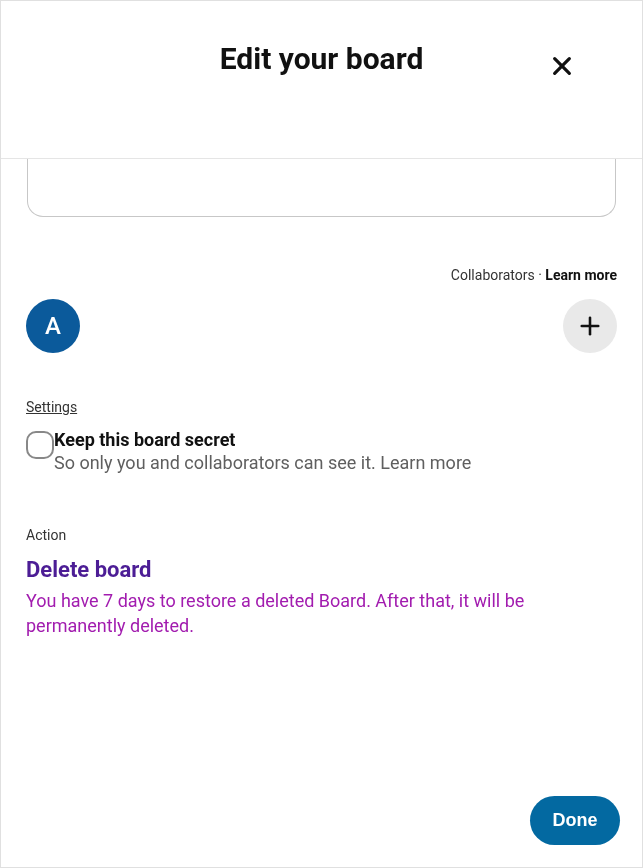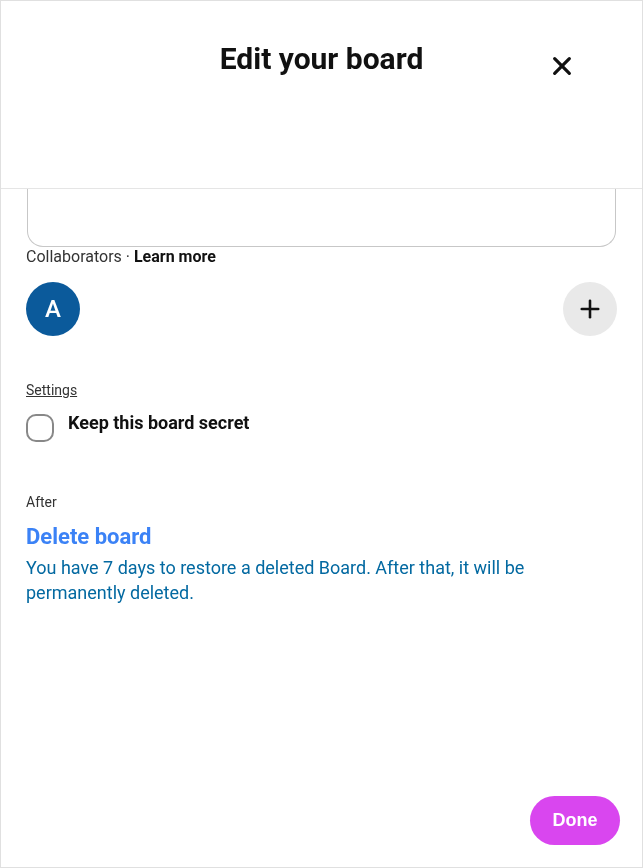--- a/index.html
+++ b/index.html
@@ -11,21 +11,21 @@
     font-family: -apple-system, BlinkMacSystemFont, "Segoe UI", Roboto, Helvetica, Arial, sans-serif;
     width: 643px;
     height: 868px;
     background: #fff;
     border: 1px solid #e0e0e0;
     overflow: hidden;
     position: relative;
     color: #111;
   }
   .header {
-    height: 188px;
+    height: 158px;
     border-bottom: 1px solid #e5e5e5;
     position: relative;
     display: flex;
     align-items: flex-start;
     justify-content: center;
     padding-top: 40px;
   }
   .header-title {
     font-size: 30px;
     font-weight: 700;
@@ -51,22 +51,24 @@
   }
   .input-partial {
     height: 58px;
     border: 1px solid #c7c7c7;
     border-top: none;
     border-radius: 0 0 16px 16px;
     margin: 0 1px;
     background: #fff;
   }
   .section-label {
-    font-size: 16px;
+    font-size: 14px;
     color: #333;
+    margin-top: 50px;
+    text-align: right;
   }
   .learn-more {
     font-weight: 700;
     color: #111;
   }
   .collab-row {
     display: flex;
     align-items: center;
     justify-content: space-between;
     margin-top: 16px;
@@ -99,21 +101,20 @@
   }
   .settings-label {
     font-size: 14px;
     color: #333;
     margin-top: 46px;
     text-decoration: underline;
   }
   .setting-row {
     display: flex;
     align-items: flex-start;
-    gap: 14px;
     margin-top: 14px;
   }
   .checkbox {
     width: 28px;
     height: 28px;
     border: 2px solid #888;
     border-radius: 10px;
     flex-shrink: 0;
     margin-top: 2px;
     cursor: pointer;
@@ -149,35 +150,35 @@
     margin-top: 58px;
   }
   .action-label {
     font-size: 14px;
     color: #333;
     margin-top: 52px;
   }
   .delete-title {
     font-size: 22px;
     font-weight: 700;
-    color: #3b82f6;
+    color: #4c1d95;
     margin-top: 14px;
     cursor: pointer;
   }
   .delete-desc {
     font-size: 18px;
-    color: #0369a1;
+    color: #a21caf;
     margin-top: 6px;
     line-height: 1.4;
   }
   .done-btn {
     position: absolute;
     bottom: 22px;
     right: 22px;
-    background: #d946ef;
+    background: #0369a1;
     color: #fff;
     font-size: 18px;
     font-weight: 700;
     border: none;
     border-radius: 26px;
     padding: 14px 22px;
     cursor: pointer;
     min-width: 90px;
   }
 </style>
@@ -211,23 +212,26 @@
       </svg>
     </div>
   </div>
 
   <div class="settings-label">Settings</div>
 
   <div class="setting-row">
     <div class="checkbox"></div>
     <div class="setting-text">
       <div class="setting-title">Keep this board secret</div>
+      <div class="setting-desc">
+        <span>So only you and collaborators can see it. </span><span class="lm">Learn more</span>
+      </div>
     </div>
   </div>
 
 
-  <div class="action-label">After</div>
+  <div class="action-label">Action</div>
   <div class="delete-title">Delete board</div>
   <div class="delete-desc">You have 7 days to restore a deleted Board. After that, it will be permanently deleted.</div>
 
 </div>
 
 <button class="done-btn">Done</button>
 
 </body></html>

